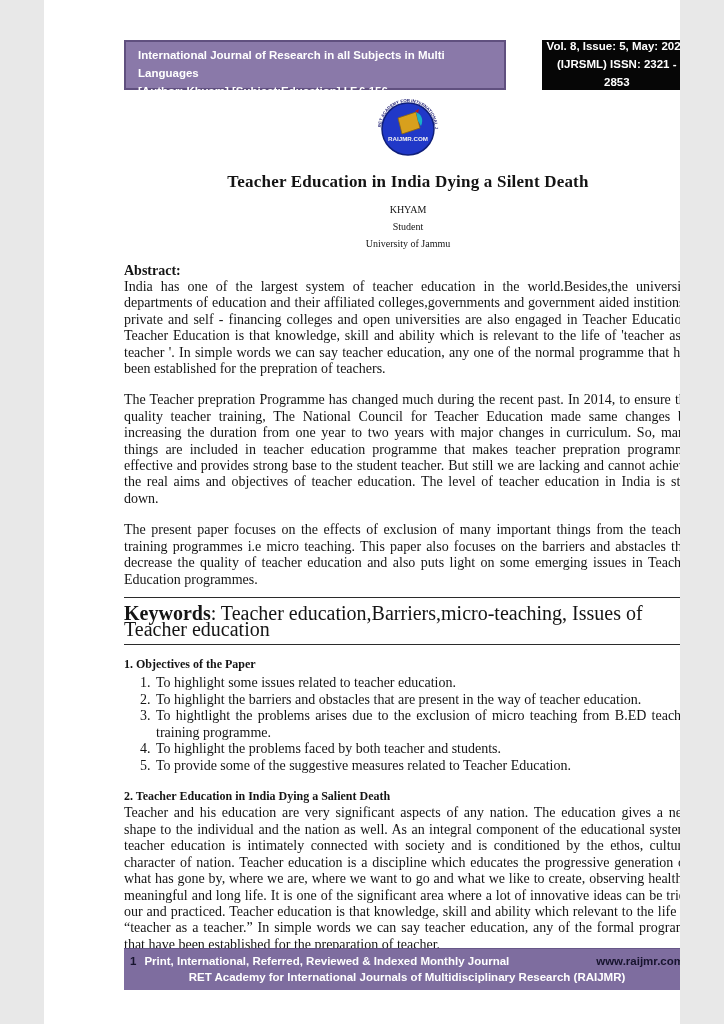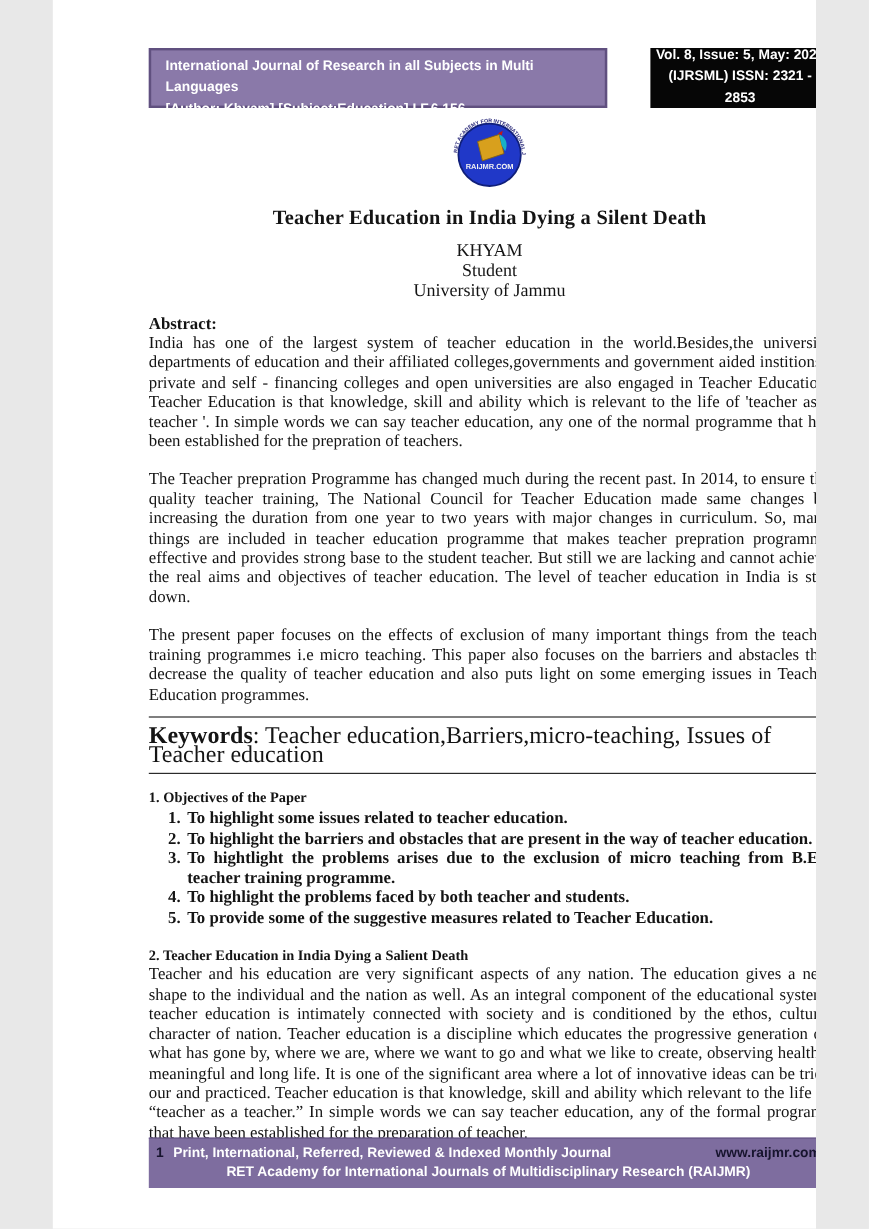--- a/index.html
+++ b/index.html
@@ -33,38 +33,38 @@
     display:flex;flex-direction:column;justify-content:center;align-items:center;
     text-align:center;padding:5px 4px;margin-left:36px;
   }
   
   .logo-wrap{display:flex;justify-content:center;margin-top:5px;}
   
   .paper-title{
     margin:9px 0 0 0;text-align:center;
     font-size:17px;font-weight:bold;letter-spacing:.2px;
   }
-  .author-block{margin-top:9px;text-align:center;font-size:15px;line-height:17px;}
+  .author-block{margin-top:9px;text-align:center;font-size:10px;line-height:17px;}
   
   .abstract{margin-top:11px;}
   .b-label{font-weight:bold;font-size:14px;line-height:16px;}
   p.body-par{
     margin:0;font-size:14px;line-height:16.4px;text-align:justify;
   }
   p.body-par + p.body-par{margin-top:15px;}
   .rule{border:none;border-top:1.6px solid #2b2b2b;margin:9px 0 0 0;}
   .keywords{margin:7px 0;font-size:20px;line-height:16px;}
   .sec-heading{
     margin:11px 0 0 0;font-size:12px;font-weight:bold;line-height:17px;font-family:Liberation Serif, serif;
   }
   ol.objectives{
     margin:2px 0 0 0;padding-left:30px;
     font-size:14px;line-height:16.6px;
   }
-  ol.objectives li{text-align:justify;padding-left:2px;font-weight:bold;}
+  ol.objectives li{text-align:justify;padding-left:2px;}
   .sec2-par{margin-top:1px;}
   
   .jfooter{
     position:absolute;left:80px;top:948px;width:568px;height:42px;
     background:#7e6d9f;border-top:1px solid #675788;
     box-sizing:border-box;
     font-family:"Liberation Sans","DejaVu Sans",sans-serif;
     font-weight:bold;font-size:11.5px;color:#ffffff;
     padding:4px 8px 0 6px;
   }

